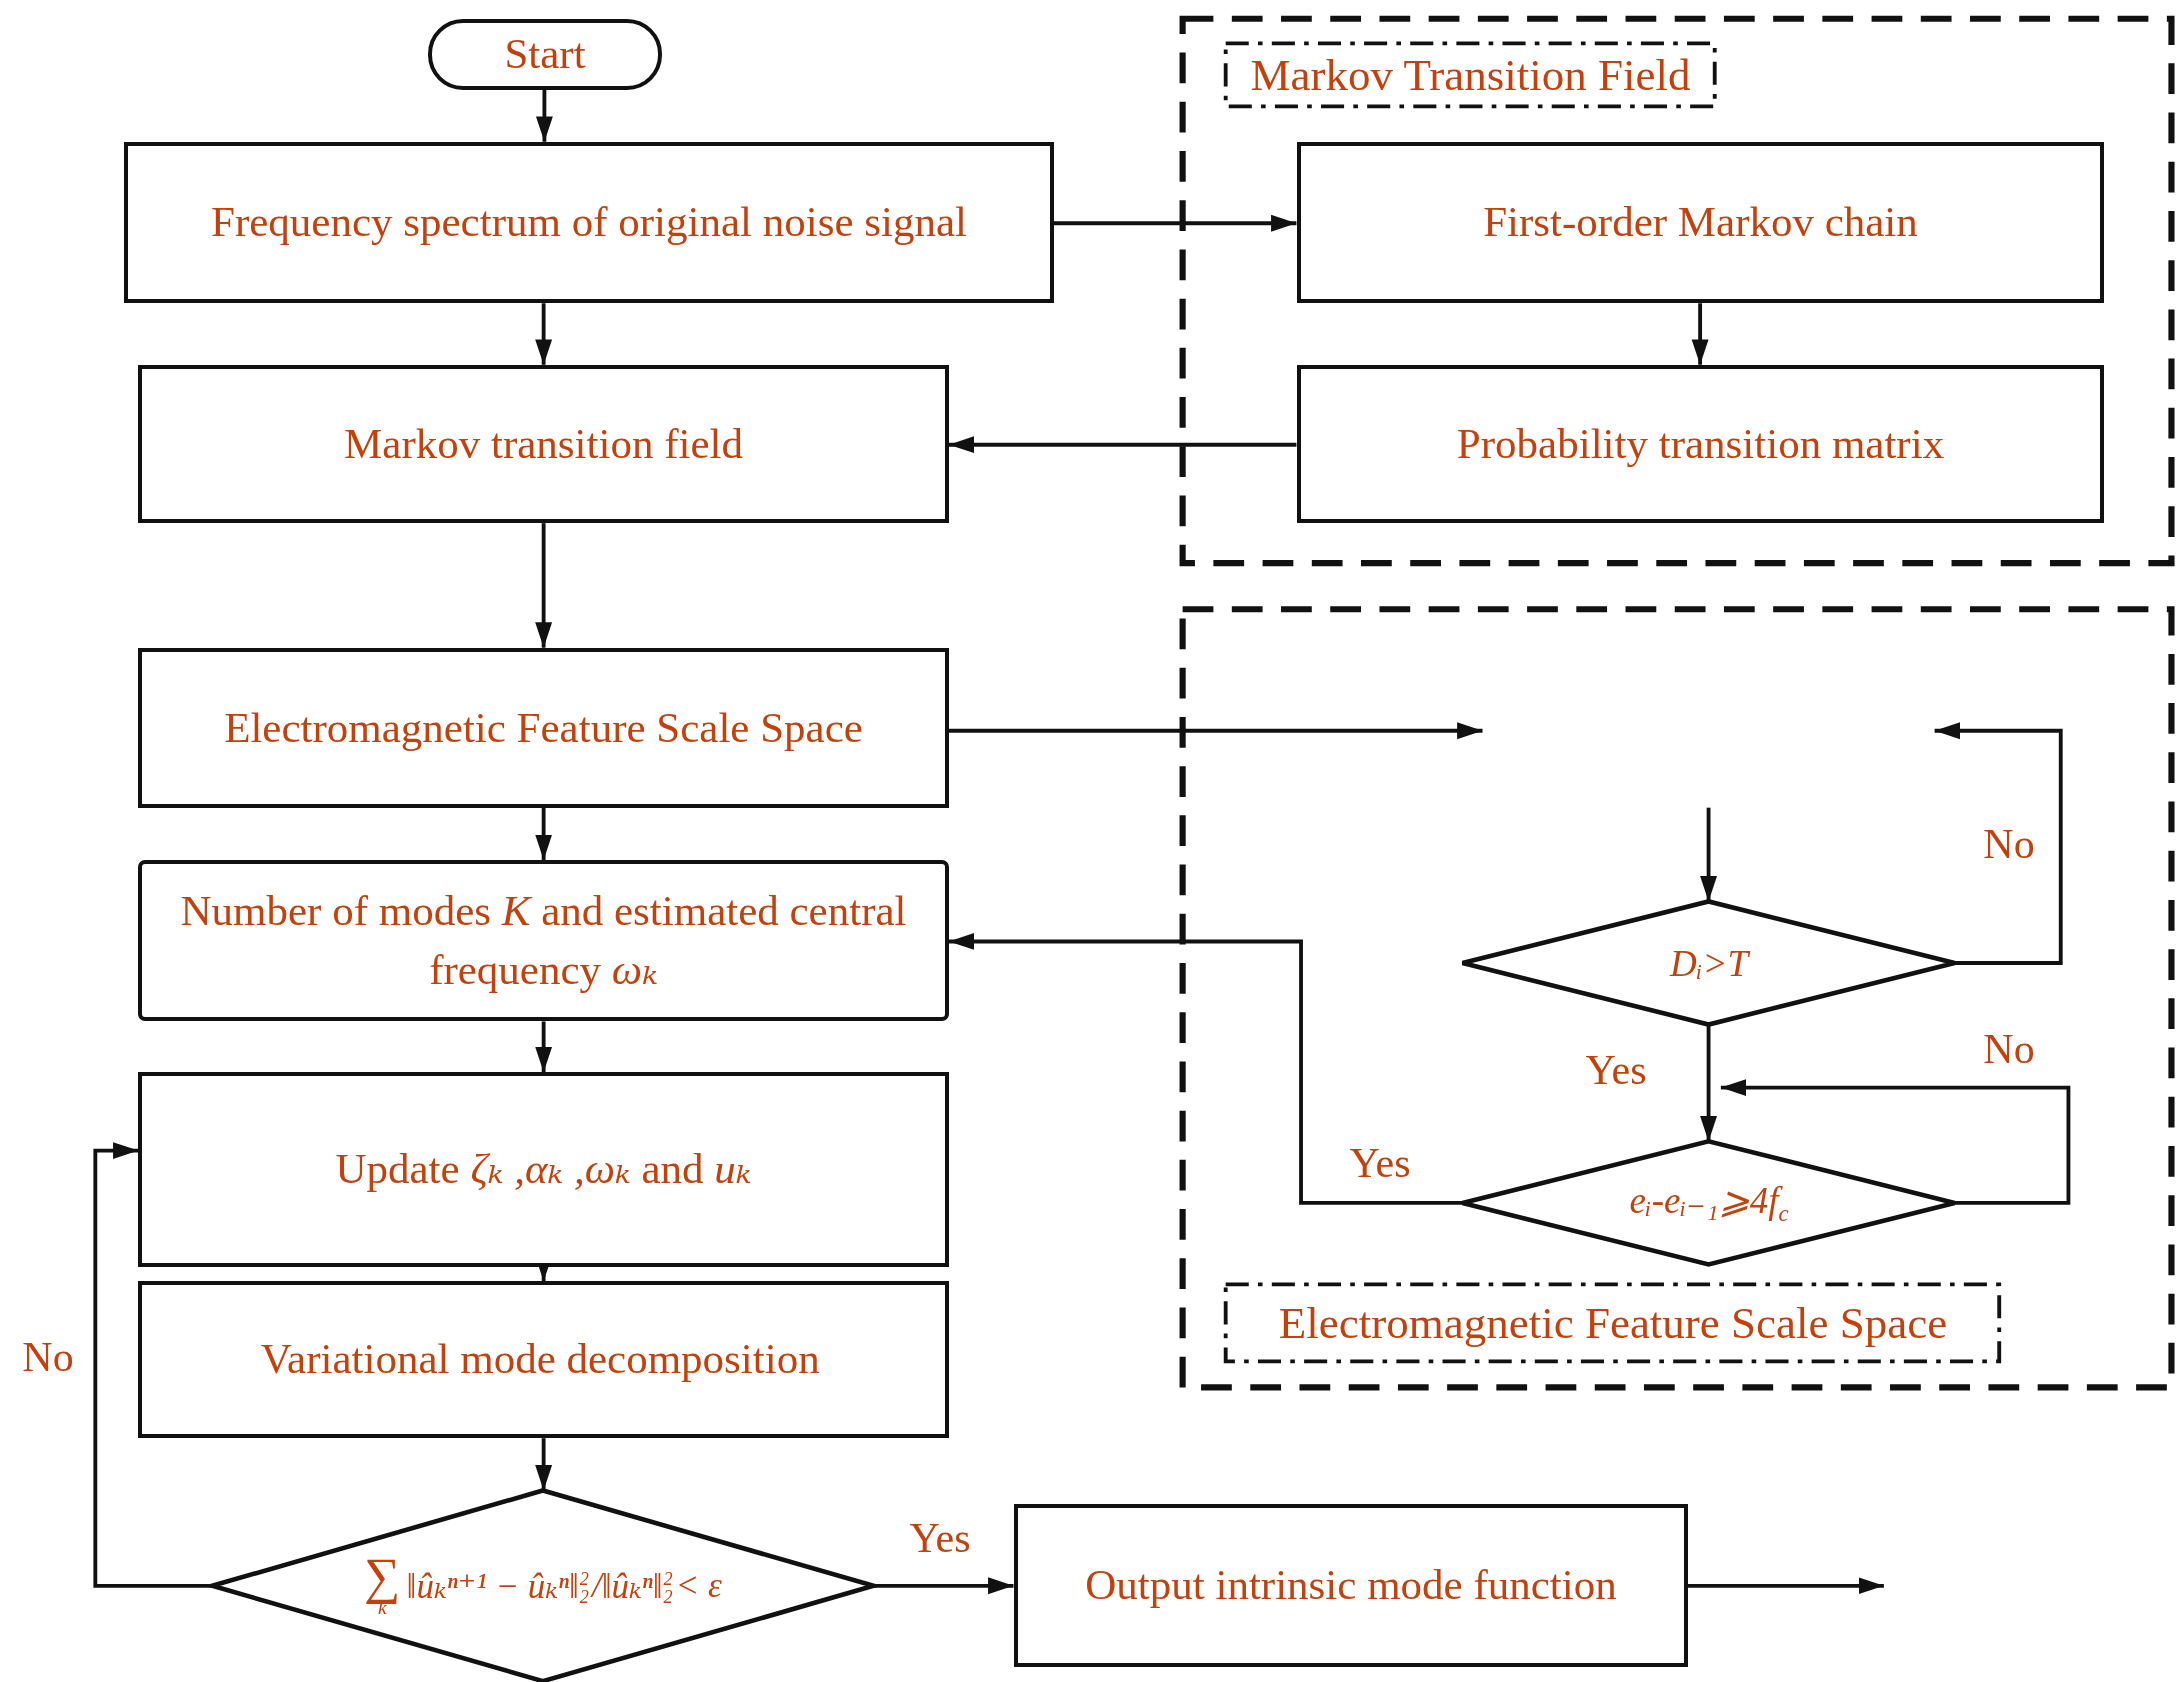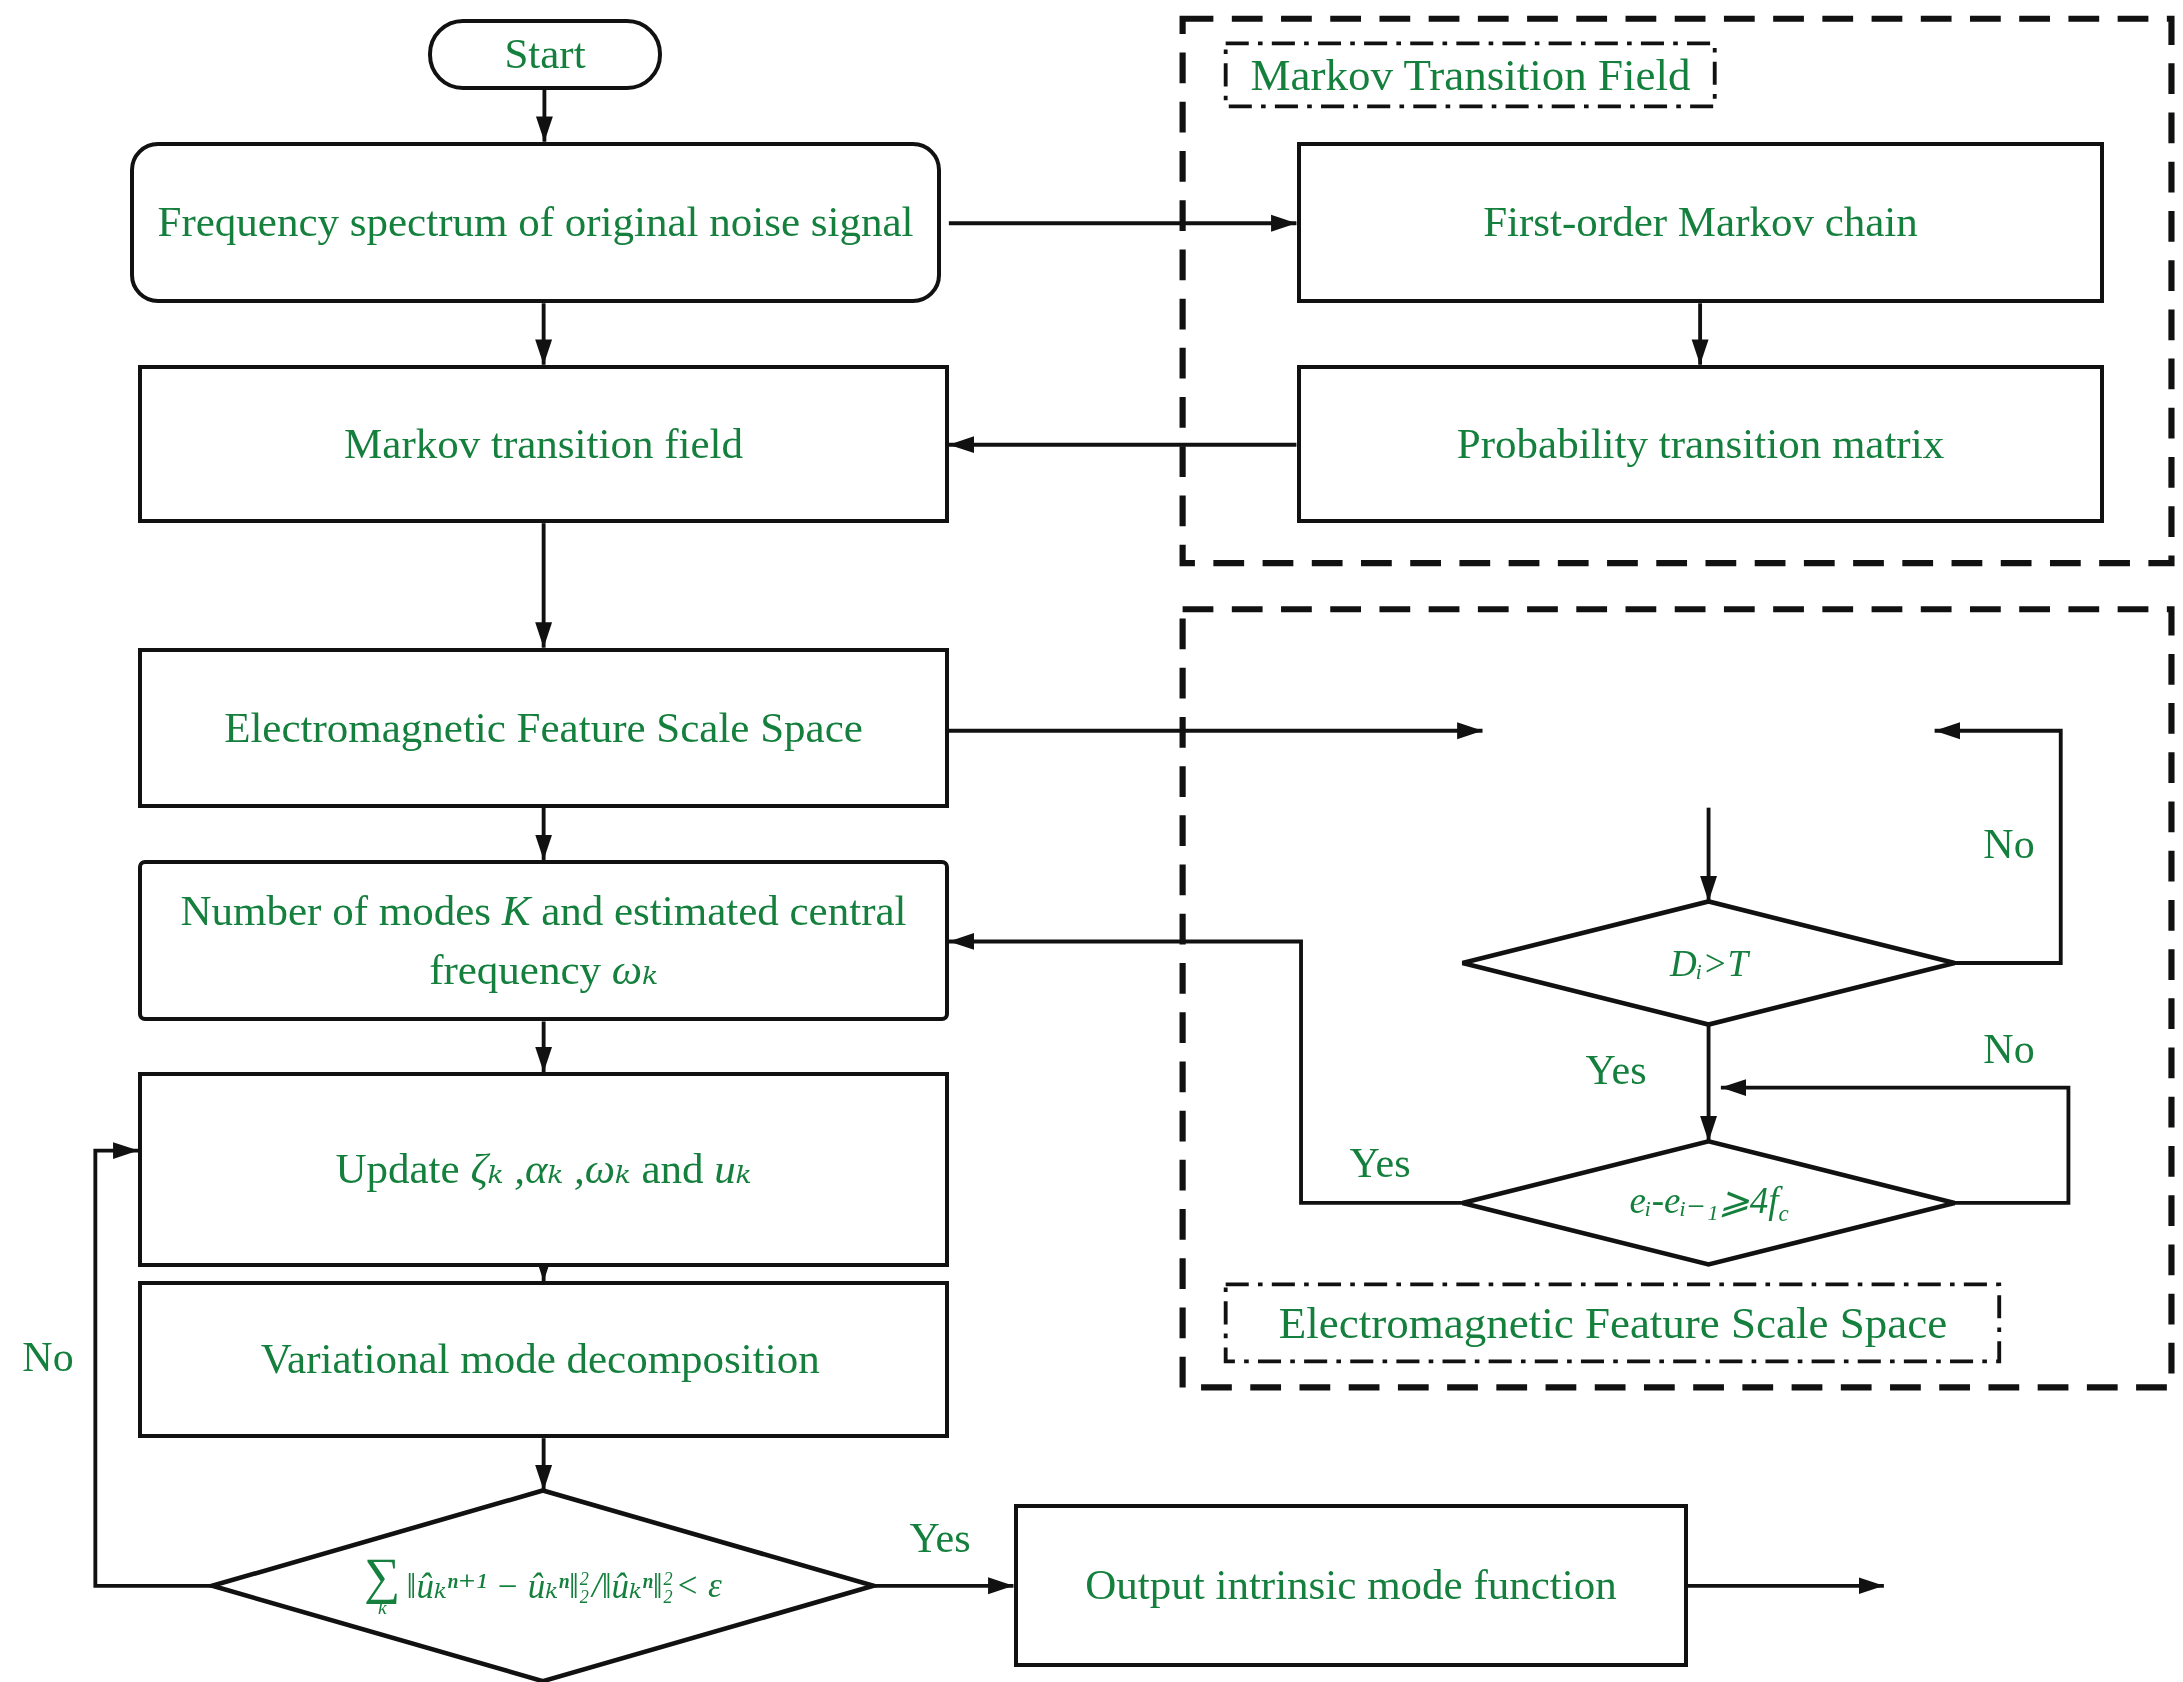--- a/index.html
+++ b/index.html
@@ -1,18 +1,18 @@
 <!DOCTYPE html>
 <html style="font-size:12.3px"><head>
 <meta charset="utf-8">
 <style>
   html,body{margin:0;padding:0;background:#ffffff;}
   #stage{
     position:relative;width:2183px;height:1683px;background:#ffffff;
-    font-family:"Liberation Serif","DejaVu Serif",serif;color:#15803d;
+    font-family:"Liberation Serif","DejaVu Serif",serif;color:#c2410c;
     overflow:hidden;
   }
   #wires{position:absolute;left:0;top:0;width:2183px;height:1683px;}
   .box{
     position:absolute;box-sizing:border-box;border:4.6px solid #111;background:#fff;
     display:flex;align-items:center;justify-content:center;text-align:center;
     font-size:43px;line-height:1.35;padding:6.2px 18.5px;
   }
   .terminal{border-radius:35px;}
   .dtext{
@@ -80,21 +80,21 @@
 
     <polygon points="276,2062 706,1938 1136,2062 706,2186" fill="#fff" stroke="#111" stroke-width="6"></polygon>
     <polygon points="1902,1252 2222,1172 2542,1252 2222,1332" fill="#fff" stroke="#111" stroke-width="6"></polygon>
     <polygon points="1902,1564 2222,1484 2542,1564 2222,1644" fill="#fff" stroke="#111" stroke-width="6"></polygon>
   </svg>
 
   <div class="box terminal" style="left:428px;top:18.5px;width:234px;height:71px;">
     <span>Start</span>
   </div>
 
-  <div class="box" style="left:130px;top:142px;width:811px;height:161px;border-radius:28px;">
+  <div class="box" style="left:124px;top:142px;width:930px;height:161px;">
     <span>Frequency spectrum of original noise signal</span>
   </div>
 
   <div class="box" style="left:138px;top:365px;width:811px;height:158px;">
     <span>Markov transition field</span>
   </div>
 
   <div class="box" style="left:138px;top:648px;width:811px;height:160px;">
     <span>Electromagnetic Feature Scale Space</span>
   </div>

